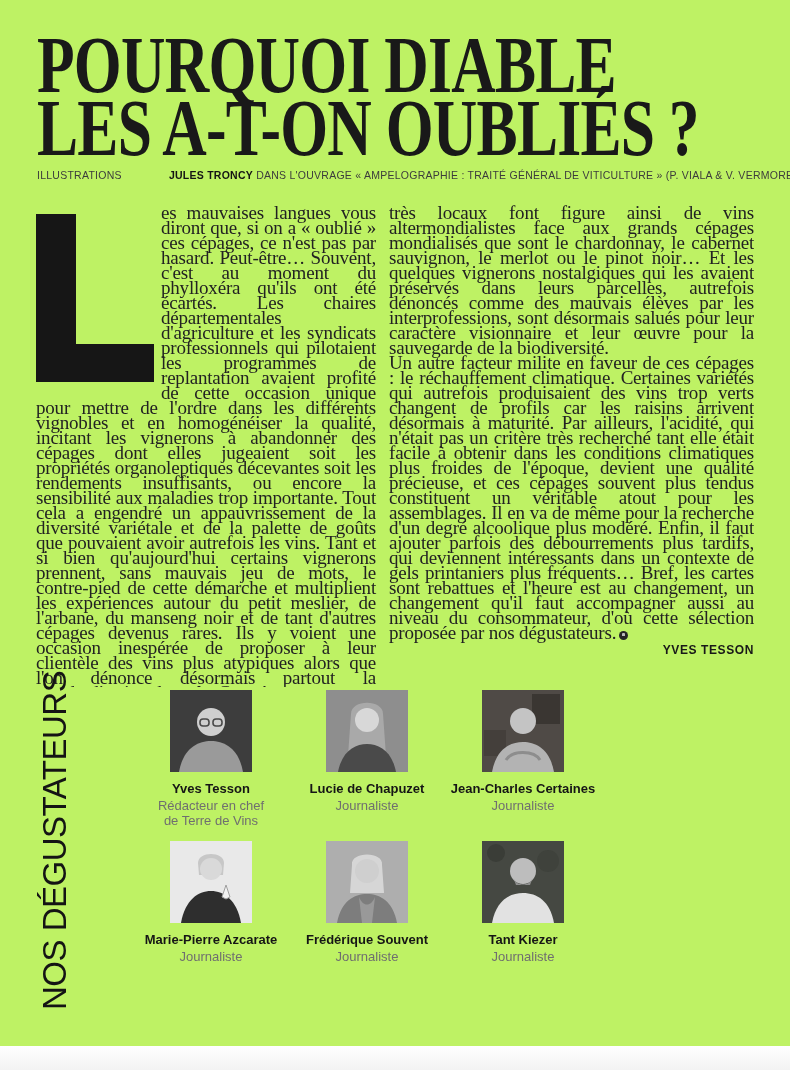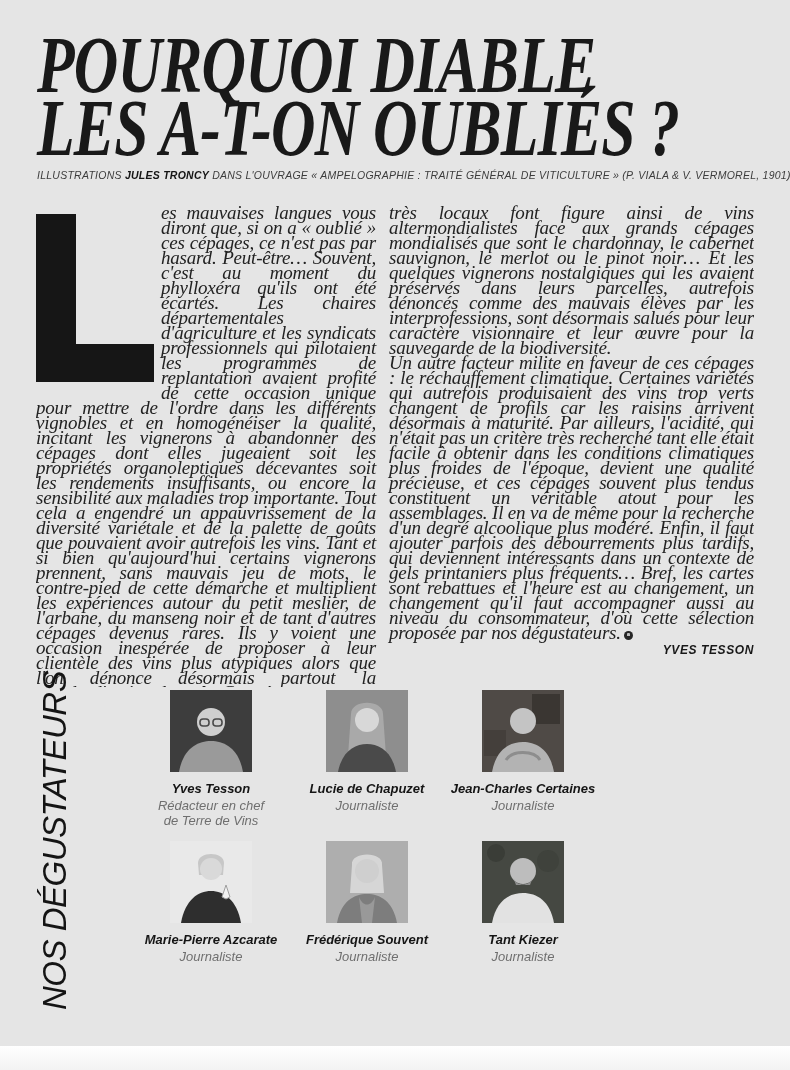--- a/index.html
+++ b/index.html
@@ -1,20 +1,20 @@
 <!DOCTYPE html>
 <html lang="fr"><head>
 <meta charset="utf-8">
 <style>
   * { margin:0; padding:0; box-sizing:border-box; }
   body { background:#fff; }
   .page {
     position:relative; width:790px; height:1070px; margin:0 auto;
-    background:#e5e5e5; overflow:hidden;
-    font-family:"Liberation Serif", serif; color:#1d1d1d;font-style:italic;
+    background:#bef264; overflow:hidden;
+    font-family:"Liberation Serif", serif; color:#1d1d1d;
   }
   .page::after{
     content:""; position:absolute; left:0; right:0; bottom:0; height:24px;
     background:linear-gradient(#ffffff, #f3f3f3); pointer-events:none;
   }
 
   
   .headline {
     position:absolute; top:34px; left:37px;
     font-family:"Liberation Serif", serif;
@@ -24,21 +24,21 @@
     transform:scaleX(0.77); transform-origin:0 0;
   }
 
   
   .credit {
     position:absolute; top:169px; left:37px; width:720px;
     font-family:"Liberation Sans", sans-serif;
     font-size:10.5px; letter-spacing:0.25px; color:#3c3c3c;
     white-space:nowrap;
   }
-  .credit b { color:#141414; font-weight:bold; }
+  .credit b { color:#141414; font-weight:bold;margin-left:44px; }
 
   
   .article {
     position:absolute; top:205px; left:36px; width:718px; height:482px;
     overflow:hidden;
   }
   .cols { display:flex; gap:13px; }
   .col1 { width:340px; }
   .col2 { width:365px; }
   .article p {

